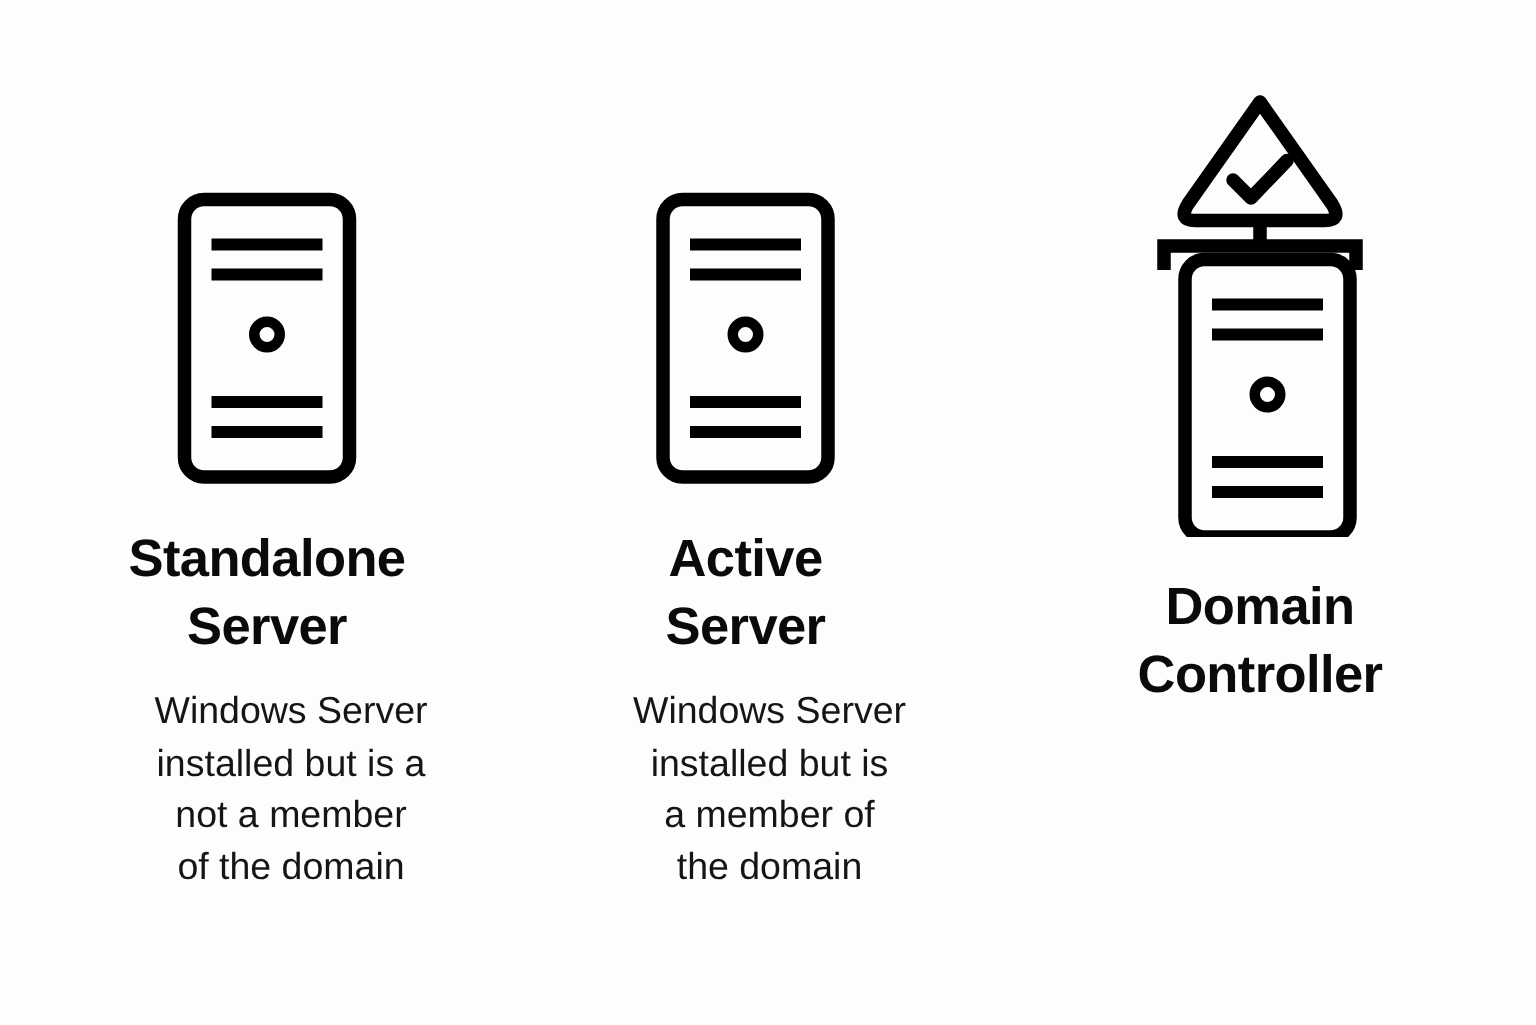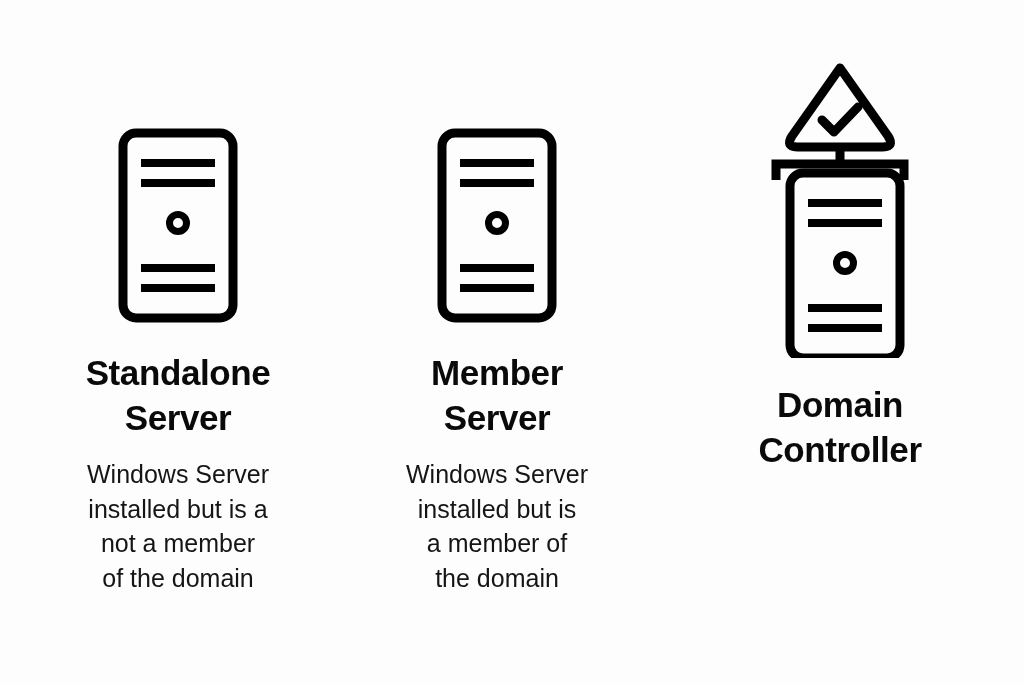--- a/index.html
+++ b/index.html
@@ -57,21 +57,21 @@
     color: #0a0a0a;
     white-space: pre-line;
   }
   #col-standalone .heading { top: 350px; }
   #col-member     .heading { top: 350px; }
   #col-dc         .heading { top: 382px; }
 
   
   .body-text {
     position: absolute;
-    left: 0;
+    left: 16px;
     width: 100%;
     font-weight: normal;
     font-size: 25px;
     line-height: 34.5px;
     color: #151515;
     white-space: pre-line;
   }
   #col-standalone .body-text { top: 457px; }
   #col-member     .body-text { top: 457px; }
   #col-dc         .body-text { top: 487px; }
@@ -109,21 +109,21 @@
       <svg class="icon-svg" width="120" height="195" viewBox="0 0 120 195" aria-hidden="true">
         <rect x="5" y="5" width="110" height="185" rx="13" ry="13" fill="none" stroke="#000000" stroke-width="9"></rect>
         <rect x="23" y="31" width="74" height="8" fill="#000000"></rect>
         <rect x="23" y="51" width="74" height="8" fill="#000000"></rect>
         <circle cx="60" cy="95" r="8.5" fill="none" stroke="#000000" stroke-width="7"></circle>
         <rect x="23" y="136" width="74" height="8" fill="#000000"></rect>
         <rect x="23" y="156" width="74" height="8" fill="#000000"></rect>
       </svg>
     </div>
 
-    <div class="heading">Member
+    <div class="heading">Active
 Server</div>
 
     <div class="body-text">Windows Server
 installed but is
 a member of
 the domain</div>
   </div>
 
   <div class="column" id="col-dc">
 

